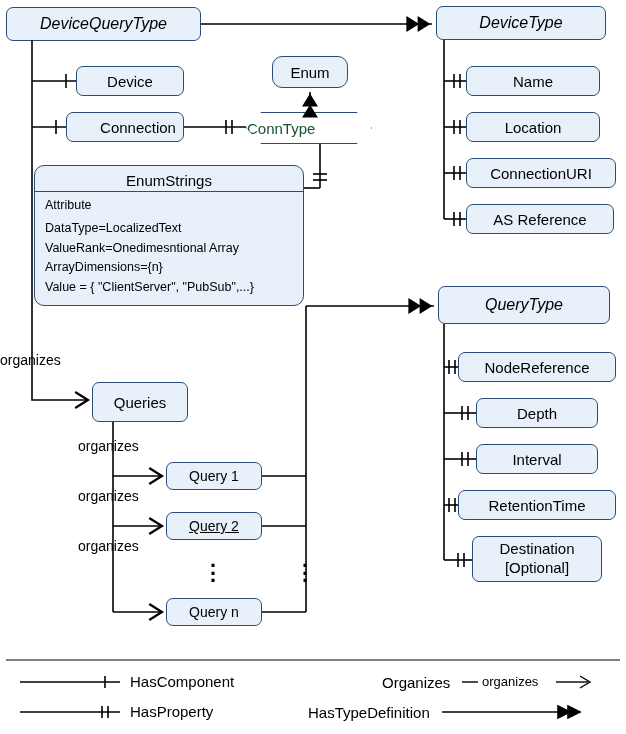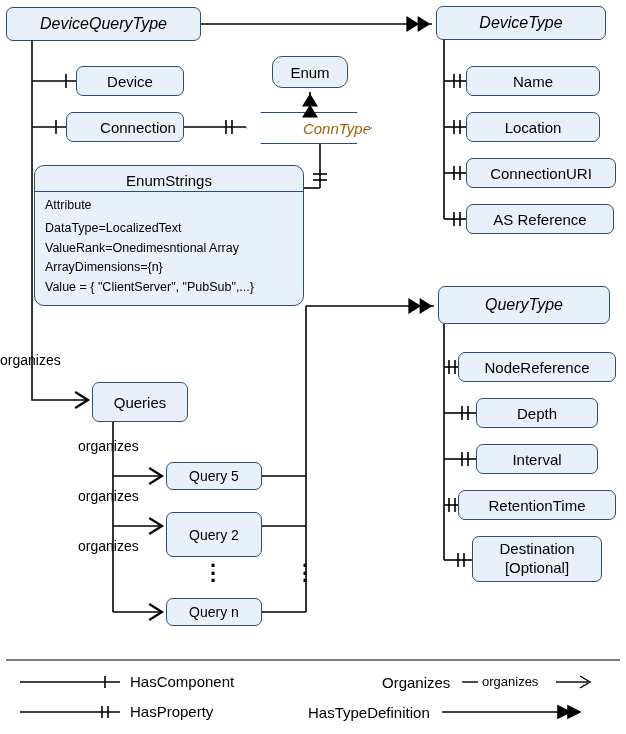--- a/index.html
+++ b/index.html
@@ -48,27 +48,26 @@
     border-top: 1.5px solid #2a4d7a;
     padding: 4px 10px 8px 10px;
     font-size: 12.5px;
     line-height: 1.55;
   }
   .panel .attr-label { display:block; margin-bottom:4px;}
   .hex {
     position: absolute;
     background: #fff;
     border: 1.5px solid #2a4d7a;
-    color: #a16207;
+    color: #14532d;
     font-size: 15px;
     display: flex;
     align-items: center;
-    justify-content: flex-end;
+    justify-content: flex-start;
     clip-path: polygon(12% 0, 88% 0, 100% 50%, 88% 100%, 12% 100%, 0 50%);
-    font-style: italic;
   }
   .label {
     position: absolute;
     font-size: 14px;
     color: #000;
     background: transparent;
   }
   .legend-row {
     position: absolute;
     display: flex;
@@ -129,22 +128,22 @@
 
   <div class="node" style="left:458px; top:352px; width:158px; height:30px;">NodeReference</div>
   <div class="node" style="left:476px; top:398px; width:122px; height:30px;">Depth</div>
   <div class="node" style="left:476px; top:444px; width:122px; height:30px;">Interval</div>
   <div class="node" style="left:458px; top:490px; width:158px; height:30px;">RetentionTime</div>
   <div class="node" style="left:472px; top:536px; width:130px; height:46px; line-height:1.25; white-space:pre;">Destination
 [Optional]</div>
 
   <div class="node" style="left:92px; top:382px; width:96px; height:40px;">Queries</div>
 
-  <div class="node small" style="left:166px; top:462px; width:96px; height:28px;">Query 5</div>
-  <div class="node small" style="left:166px; top:512px; width:96px; height:45px;">Query 2</div>
+  <div class="node small" style="left:166px; top:462px; width:96px; height:28px;">Query 1</div>
+  <div class="node small" style="left:166px; top:512px; width:96px; height:28px;text-decoration:underline;">Query 2</div>
   <div class="node small" style="left:166px; top:598px; width:96px; height:28px;">Query n</div>
 
   <div class="ellipsis-v" style="left:210px; top:556px;">
     .<br>.<br>.
   </div>
   <div class="ellipsis-v" style="left:302px; top:556px;">
     .<br>.<br>.
   </div>
 
   <div class="label" style="left:0px; top:352px;">organizes</div>

